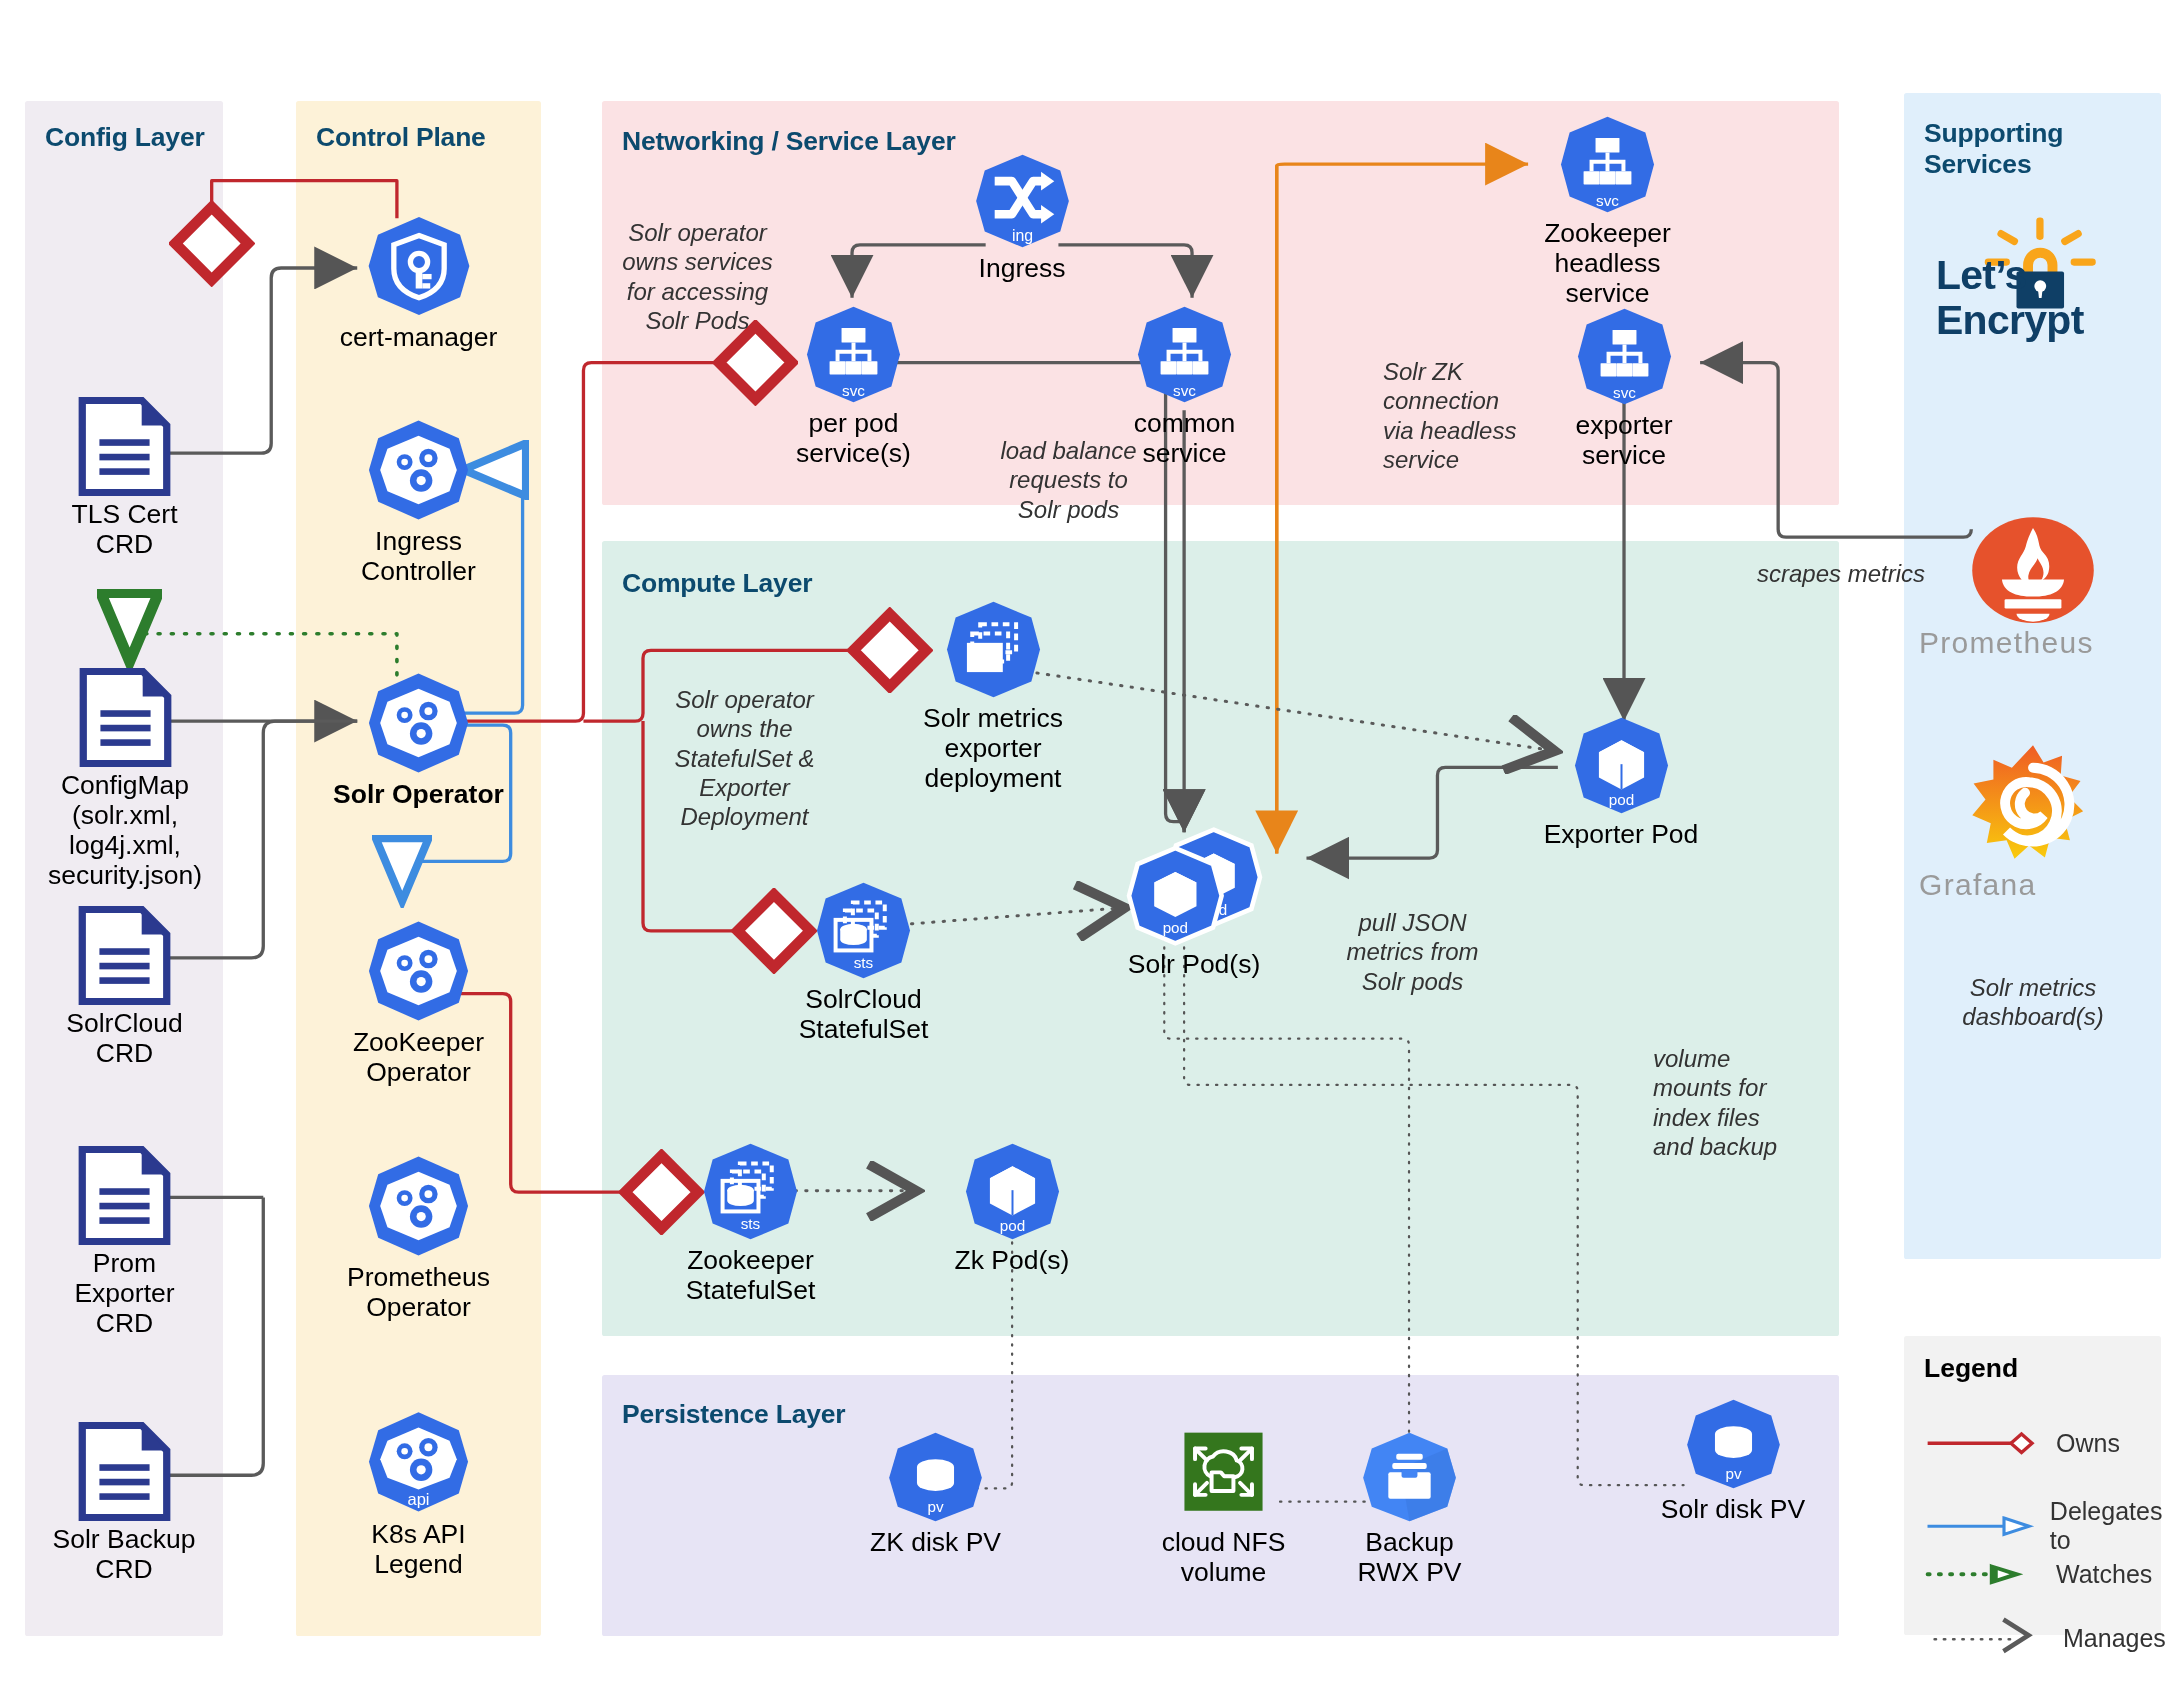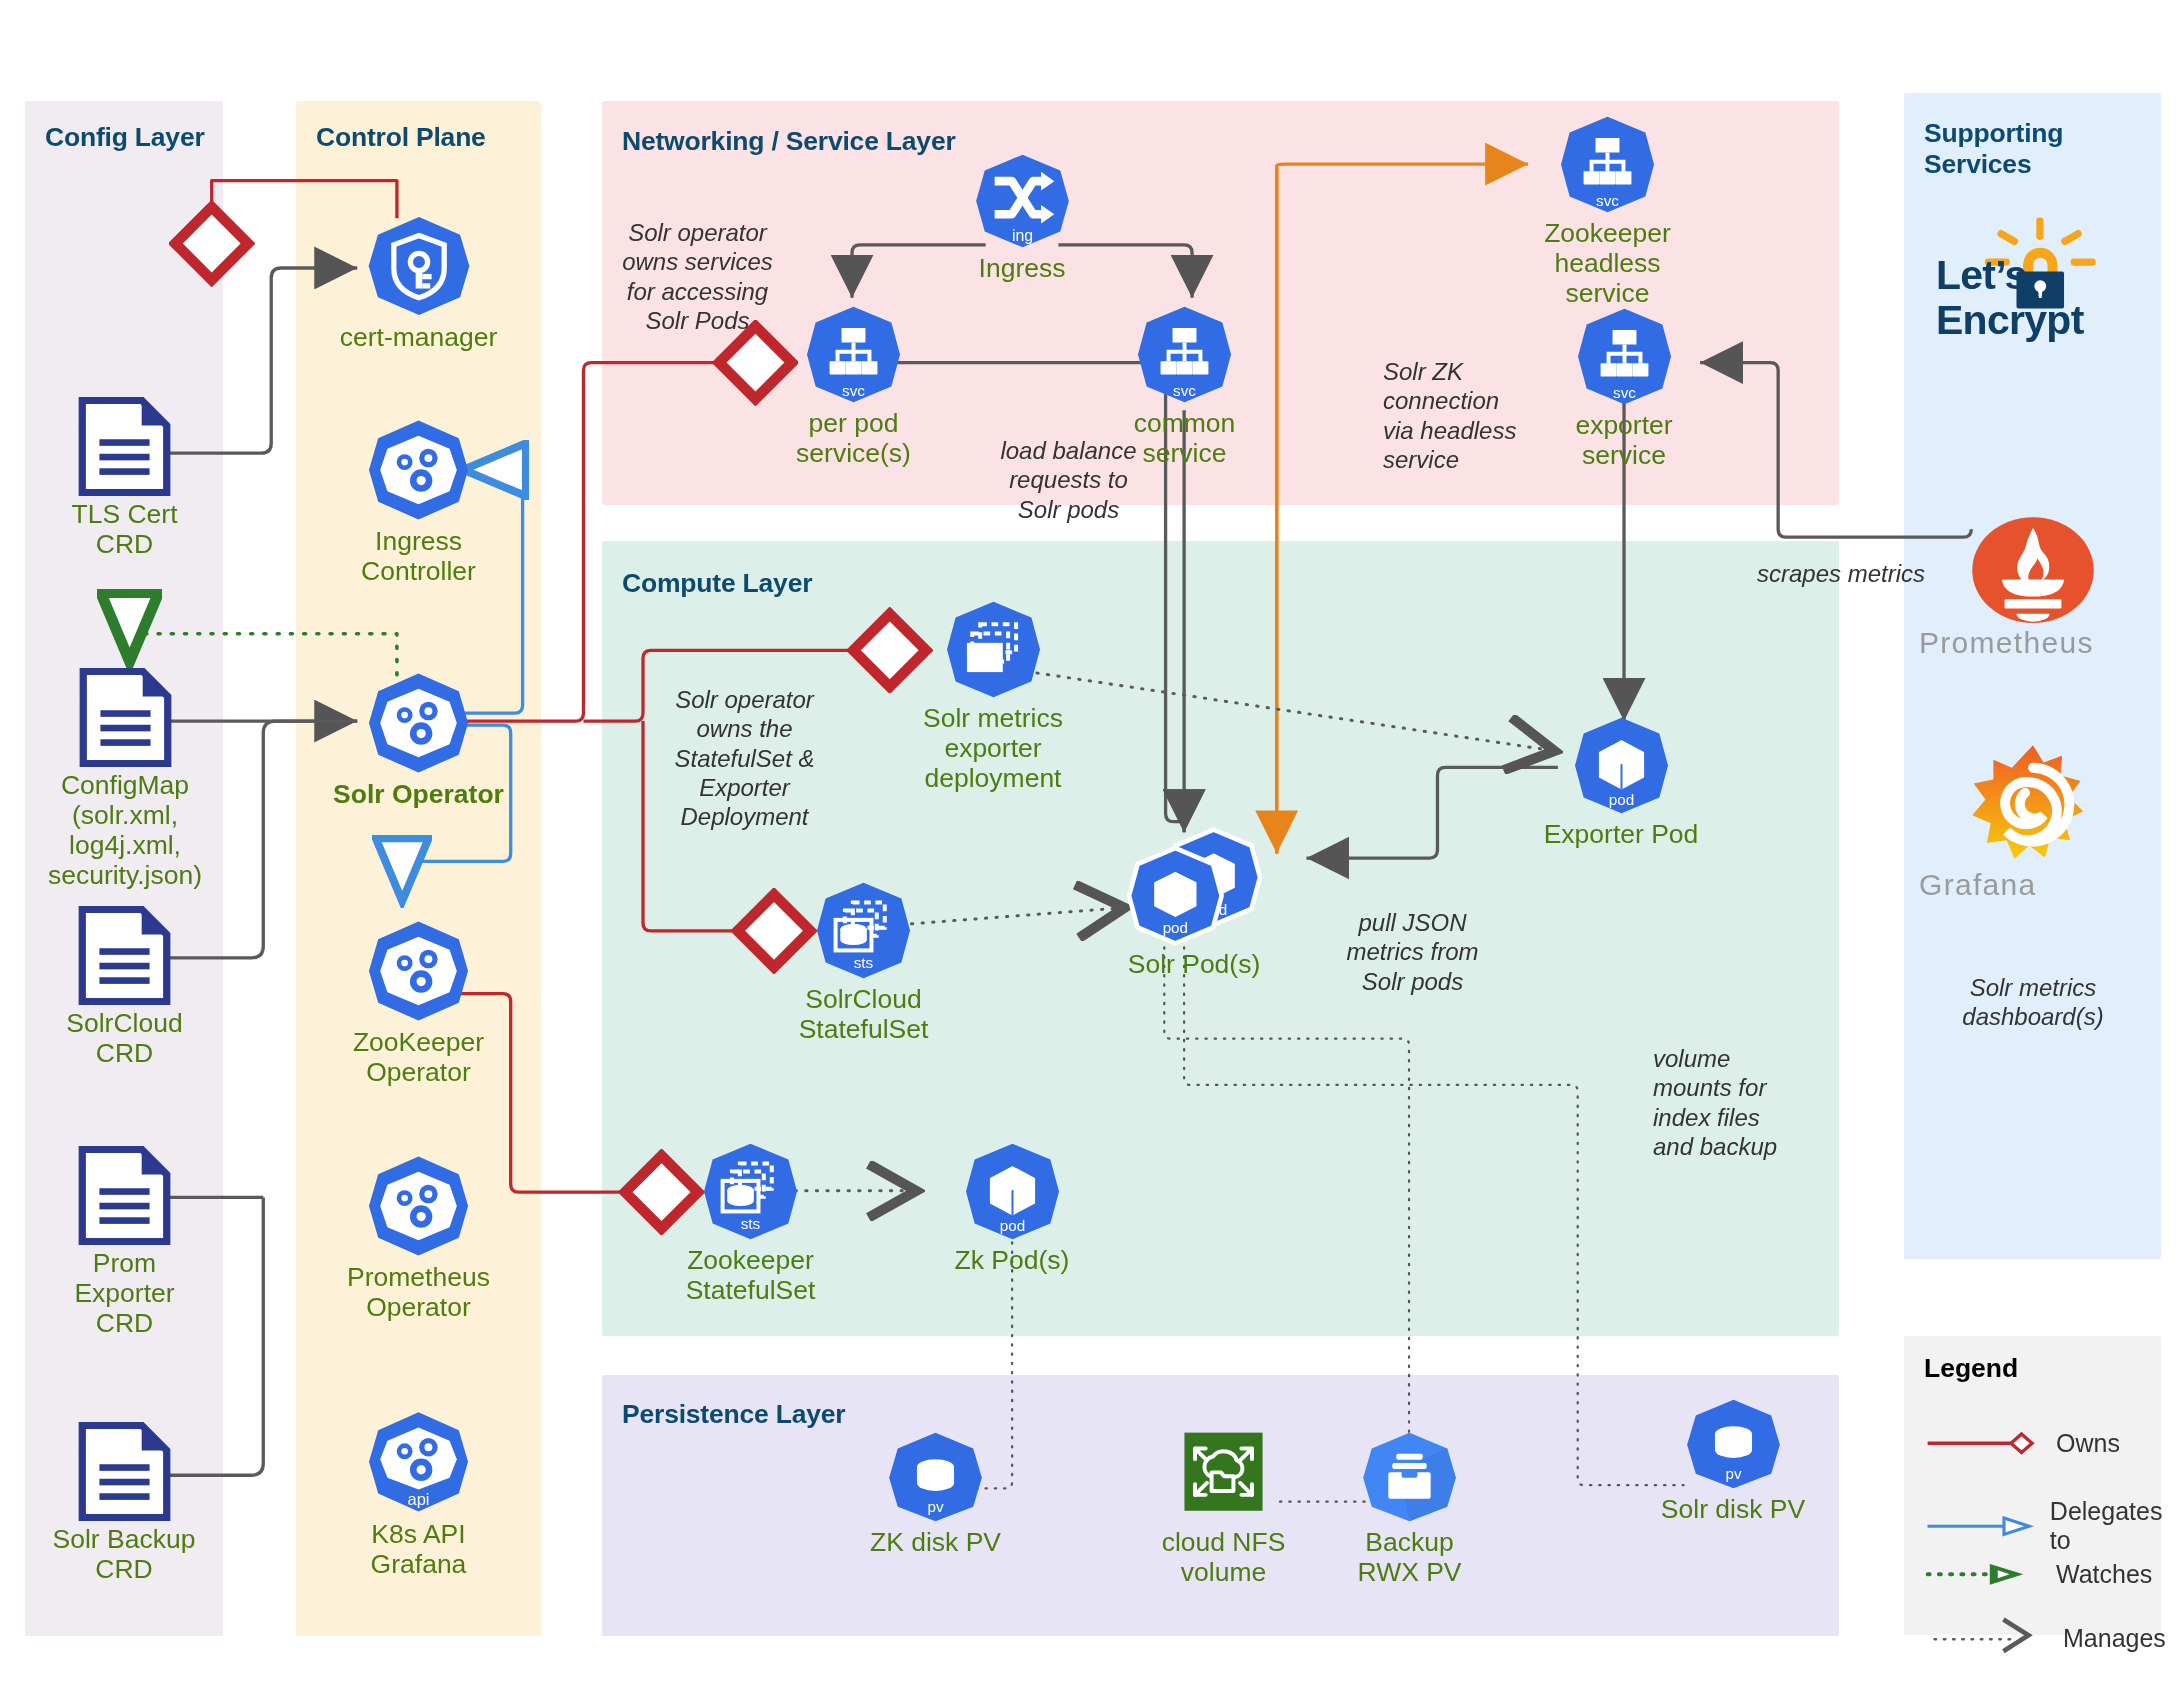--- a/index.html
+++ b/index.html
@@ -3,21 +3,21 @@
 <meta charset="utf-8">
 <style>
   html,body{margin:0;padding:0;background:#ffffff;}
   body{width:2183px;height:1687px;position:relative;overflow:hidden;
        font-family:"Liberation Sans","DejaVu Sans",sans-serif;color:#2b2b2b;}
   #stage{position:absolute;left:0;top:0;width:2183px;height:1687px;}
   svg.edges{position:absolute;left:0;top:0;width:2183px;height:1687px;overflow:visible;}
   .zone{position:absolute;border-radius:2.6px;}
   .zone-title{position:absolute;font-weight:bold;font-size:26.5px;color:#0c4a6e;letter-spacing:-0.2px;line-height:1.18;}
   .node{position:absolute;text-align:center;}
-  .node .cap{font-size:26.5px;line-height:1.13;color:#4d7c0f;white-space:pre-line;margin-top:4px;}
+  .node .cap{font-size:26.5px;line-height:1.13;color:#000000;white-space:pre-line;margin-top:4px;}
   .node .cap.bold{font-weight:bold;}
   .ann{position:absolute;font-style:italic;font-size:24px;line-height:1.22;color:#333;white-space:pre-line;}
   .ann.c{text-align:center;}
   .legend-title{position:absolute;font-weight:bold;font-size:26.5px;color:#000;}
   .legend-row{position:absolute;display:flex;align-items:center;gap:12px;}
   .legend-row .lbl{font-size:25px;color:#333;}
   .ic{display:block;margin:0 auto;}
   .brand{position:absolute;}
   .brand .cap{font-size:30px;color:#9a9a9a;letter-spacing:1.3px;margin-top:1.3px;}
 </style>
@@ -306,21 +306,21 @@
             <circle cx="63" cy="64" r="5" fill="#fff"></circle>
           <circle cx="99" cy="58" r="14"></circle>
             <circle cx="99" cy="58" r="6" fill="#fff"></circle>
           <circle cx="88" cy="92" r="17"></circle>
             <circle cx="88" cy="92" r="7" fill="#fff"></circle>
         </g>
         <text x="84" y="146" text-anchor="middle" fill="#fff" font-size="25" font-family="Liberation Sans, sans-serif">api</text>
       </svg>
     </span>
     <div class="cap">K8s API
-Grafana</div>
+Legend</div>
   </div>
 
   <div class="node" style="left:946px;top:152px;width:152px;">
     <span>
       <svg class="ic" width="101" height="98" viewBox="0 0 152 148">
         <path d="M76,4 L133,28 L146,74 L133,120 L76,144 L19,120 L6,74 L19,28 Z" fill="#326ce5"></path>
         <path d="M34,44 L60,44 L92,94 L112,94" fill="none" stroke="#fff" stroke-width="13" stroke-linejoin="round"></path>
         <path d="M34,94 L60,94 L92,44 L112,44" fill="none" stroke="#fff" stroke-width="13" stroke-linejoin="round"></path>
         <path d="M104,30 L124,44 L104,58 Z" fill="#fff"></path>
         <path d="M104,80 L124,94 L104,108 Z" fill="#fff"></path>

